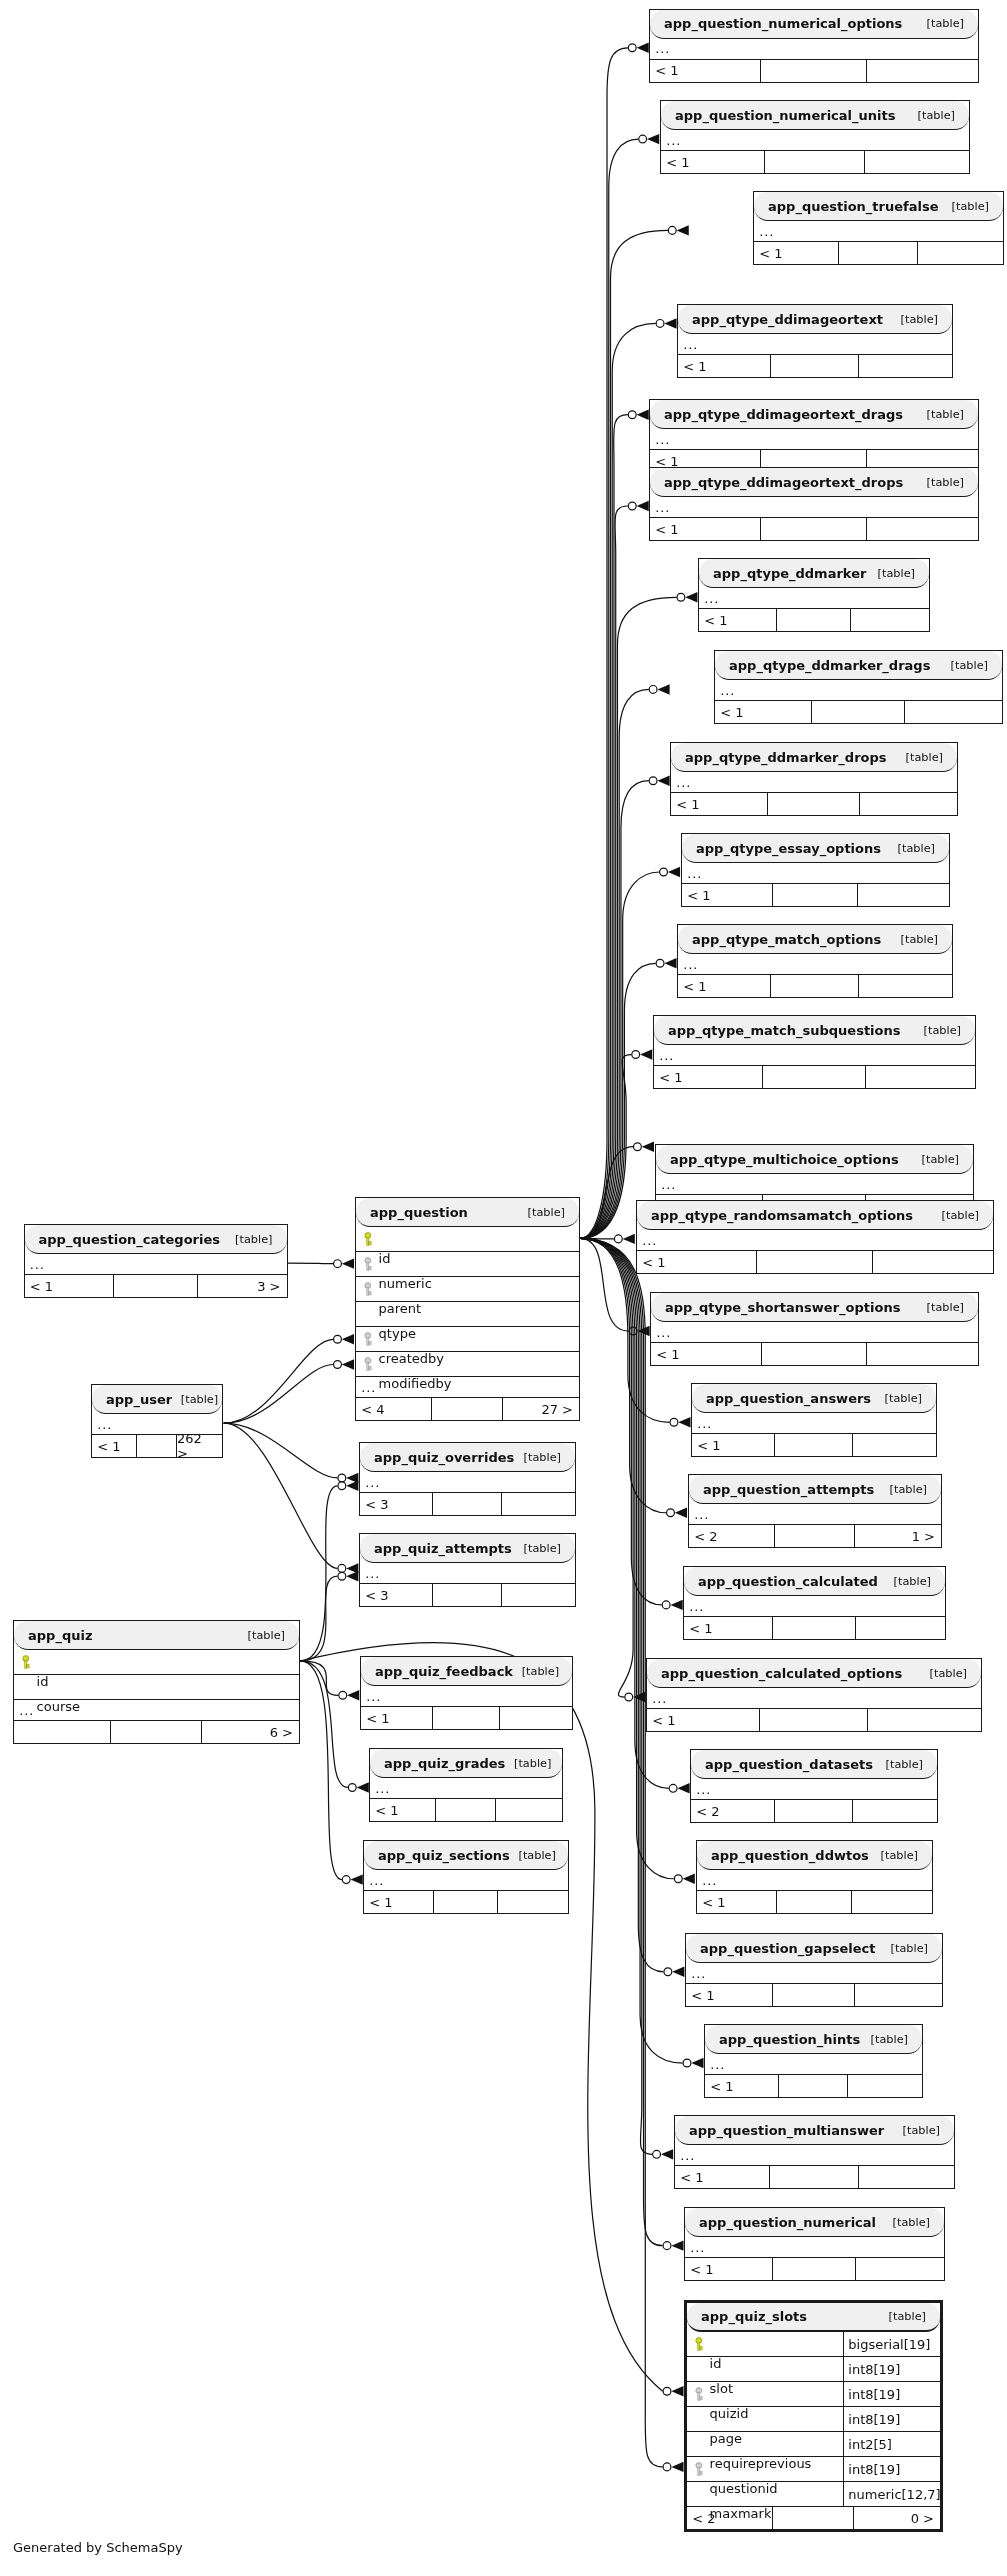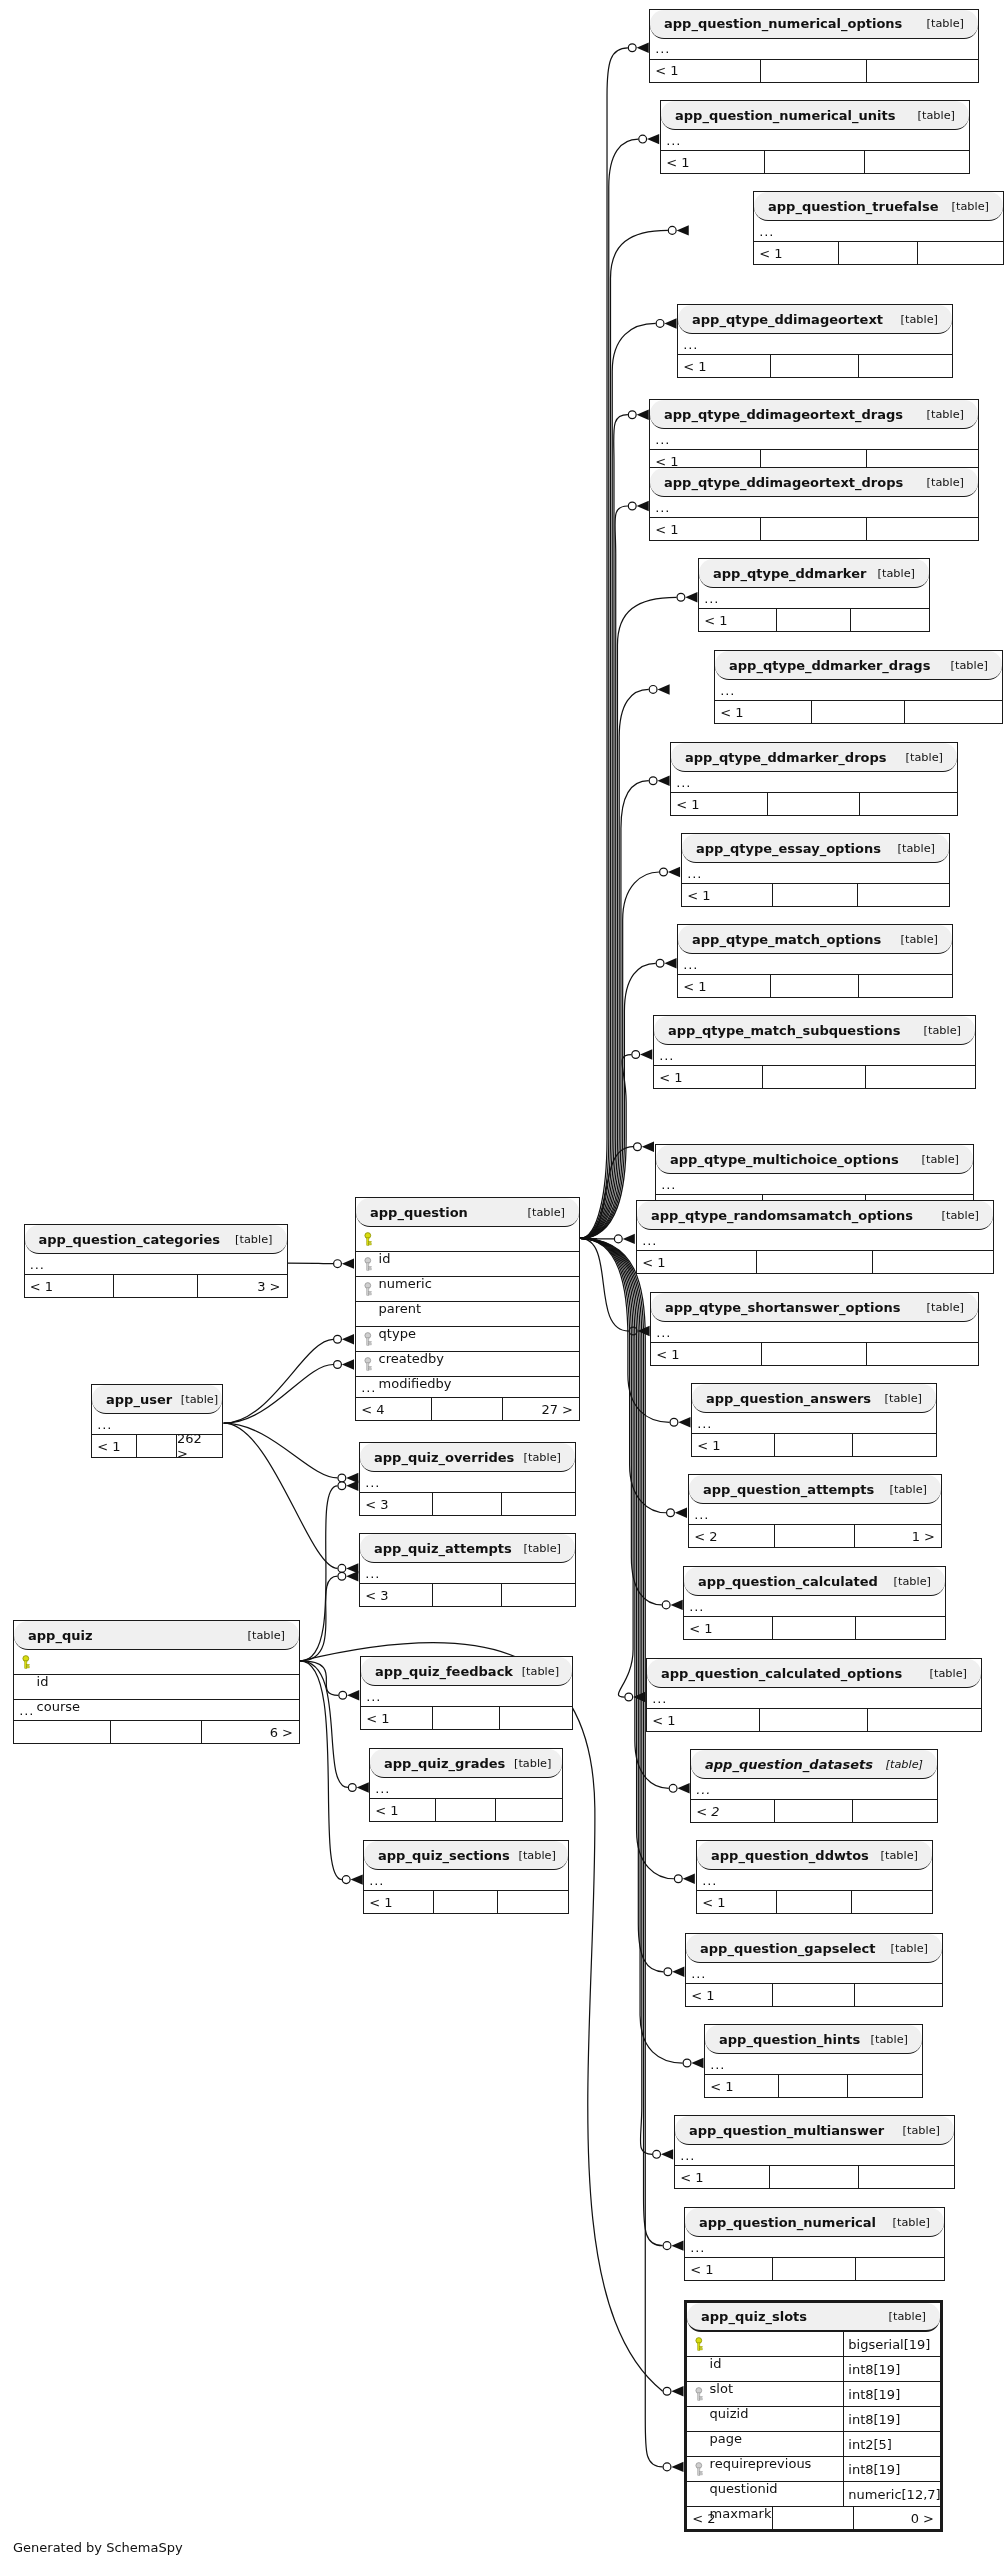--- a/index.html
+++ b/index.html
@@ -366,21 +366,21 @@
           <span class="nm">app_question_calculated_options</span>
           <span class="tag">[table]</span>
         </div>
         <div class="ell">...</div>
         <div class="ft">
           <div class="c1">&lt; 1</div>
           <div class="c2"></div>
           <div class="c3"></div>
         </div>
       </div>
-      <div class="tbl" style="left: 690px; top: 1749px; width: 248px; font-style: italic;">
+      <div class="tbl" style="left: 690px; top: 1749px; width: 248px;">
         <div class="hdr">
           <span class="nm">app_question_datasets</span>
           <span class="tag">[table]</span>
         </div>
         <div class="ell">...</div>
         <div class="ft">
           <div class="c1">&lt; 2</div>
           <div class="c2"></div>
           <div class="c3"></div>
         </div>

